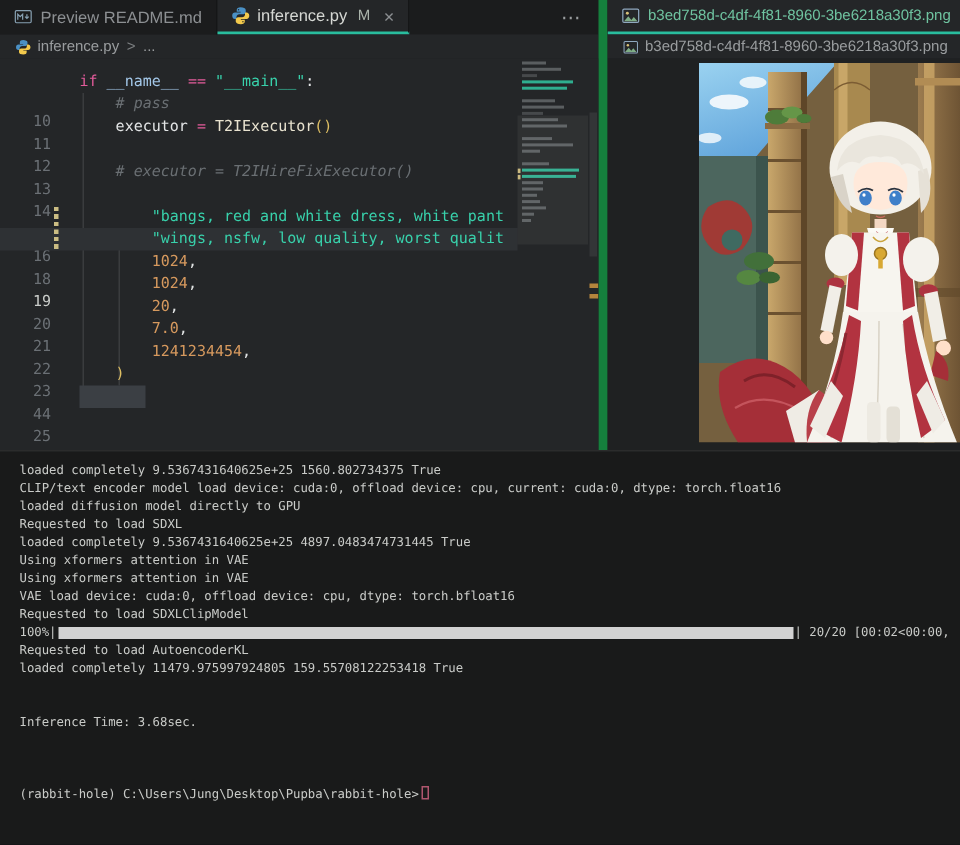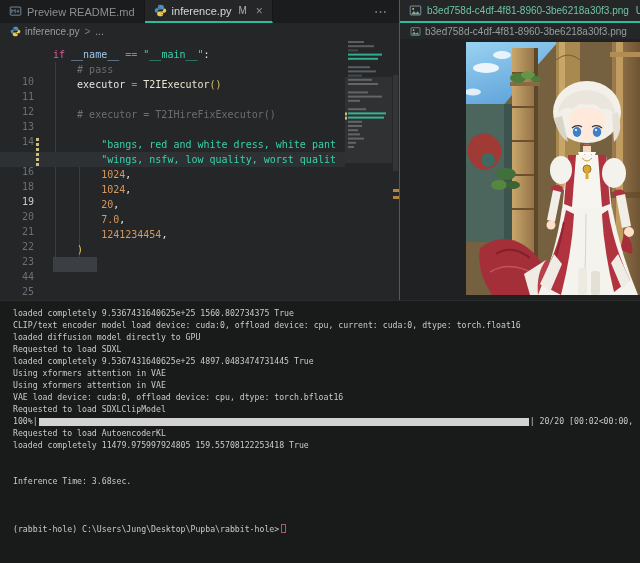--- a/index.html
+++ b/index.html
@@ -5,21 +5,21 @@
   * { margin:0; padding:0; box-sizing:border-box; }
   html,body { background:#111; }
   #app {
     position:relative; width:640px; height:563px; overflow:hidden;
     background:#1e1f20; font-family:"Liberation Sans", sans-serif;
     color:#c9c9c9; cursor:default;
   }
   .top { display:flex; height:300px; }
   .group { display:flex; flex-direction:column; overflow:hidden; }
   .group.left  { width:399px; }
-  .group.right { width:241px; border-left:1px solid #15803d; }
+  .group.right { width:241px; border-left:6px solid #15803d; }
 
   
   .tabbar { height:23px; background:#1b1c1d; display:flex; align-items:stretch; overflow:hidden; }
   .tab { display:flex; align-items:center; gap:5px; padding:0 9px; font-size:11px;
          color:#8d9093; background:#1b1c1d; border-right:1px solid #151617; position:relative; }
   .tab.active { background:#242628; color:#d6d8d4; border-bottom:2px solid #29bd9e; }
   .tab .ficon { width:13px; height:13px; flex:none; }
   .badge-m { color:#aab4ab; font-size:10px; margin-left:2px; }
   .badge-u { color:#74c69d; font-size:10px; margin-left:2px; }
   .close { color:#8d9093; font-size:12px; margin-left:4px; line-height:1; }
@@ -38,21 +38,21 @@
             font-family:"DejaVu Sans Mono", monospace; font-size:10px; }
   #code-lines { position:relative; top:-7px; }
   .crow { position:relative; display:flex; height:15px; line-height:15px; width:345px; }
   .crow.cur { background:#2e3134; }
   .ln { flex:none; width:34px; text-align:right; color:#6b7075;margin-top:42px; }
   .ln.lncur { color:#c9ccc9; }
   .ctext { padding-left:19px; white-space:pre; }
   .tk-kw    { color:#e25b9a; }
   .tk-str   { color:#38d1ab; }
   .tk-num   { color:#d6995e; }
-  .tk-com   { color:#6a6f73; }
+  .tk-com   { color:#6a6f73; font-style:italic; }
   .tk-var   { color:#a3c7e8; }
   .tk-plain { color:#e3e5e6; }
   .tk-type  { color:#e9e3d0; }
   .tk-br    { color:#ddbe63; }
   .gitbar { position:absolute; left:36px; top:1px; width:3px; height:13px;
             background:repeating-linear-gradient(#cbbd83 0 3px, transparent 3px 5px); }
   .selbox { position:absolute; left:53px; top:0; width:44px; height:15px; background:#3b3f44; }
   .guide { position:absolute; width:1px; background:#3a3c3e; }
   .g1 { left:55px; top:23px; height:210px; }
   .g2 { left:79px; top:113px; height:105px; }

